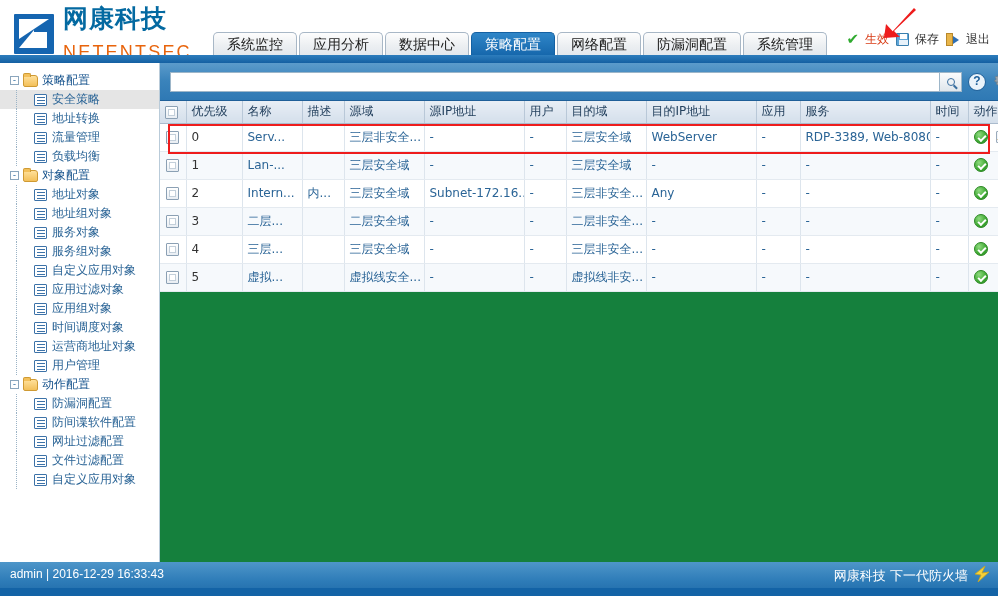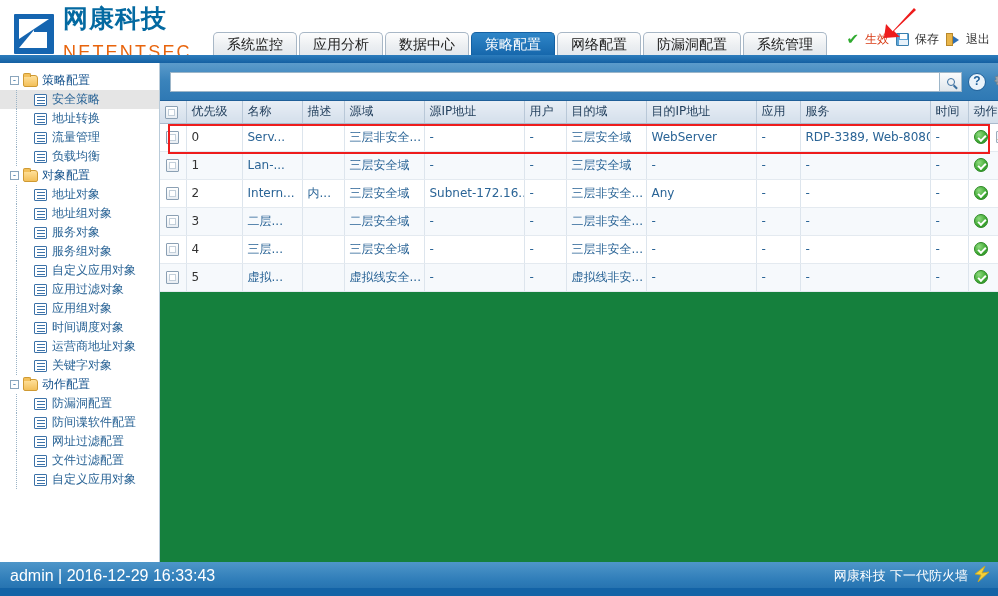--- a/index.html
+++ b/index.html
@@ -336,21 +336,21 @@
   }
 
   
   .status-bar {
     position: absolute; left: 0; top: 562px; width: 998px; height: 34px;
     background: linear-gradient(to bottom, #4e96c9 0%, #2e7cb8 55%, #1f6aa8 100%);
     overflow: hidden;
   }
   .status-left {
     position: absolute; left: 10px; top: 5px;
-    color: #ffffff; font-size: 16px; white-space: nowrap;
+    color: #ffffff; font-size: 12px; white-space: nowrap;
     font-family: "Liberation Sans", sans-serif;
   }
   .status-right {
     position: absolute; right: 30px; top: 5px;
     color: #ffffff; font-size: 13px; white-space: nowrap;
     font-family: "DejaVu Sans", sans-serif;
     padding-left: 24px;
   }
   .status-badge {
     position: absolute; right: 6px; top: 4px; width: 20px; height: 16px;
@@ -483,21 +483,21 @@
         <div class="tree-child">
           <span class="doc-ico"></span>
           <span>时间调度对象</span>
         </div>
         <div class="tree-child">
           <span class="doc-ico"></span>
           <span>运营商地址对象</span>
         </div>
         <div class="tree-child">
           <span class="doc-ico"></span>
-          <span>关键字对象</span>
+          <span>用户管理</span>
         </div>
       </div>
 
       <div class="tree-group">
         <div class="tree-node group">
           <span class="toggle">-</span>
           <span class="folder-ico"></span>
           <span>动作配置</span>
         </div>
         <div class="tree-child">

